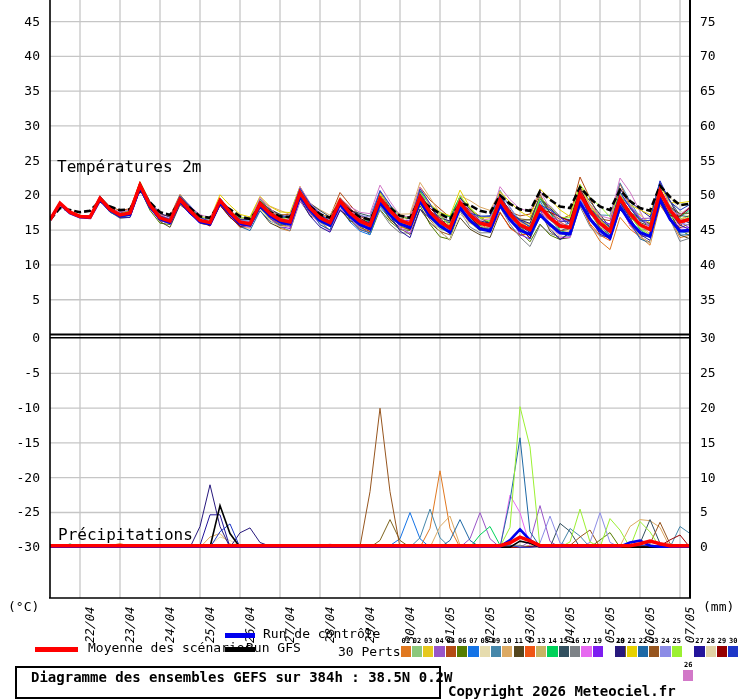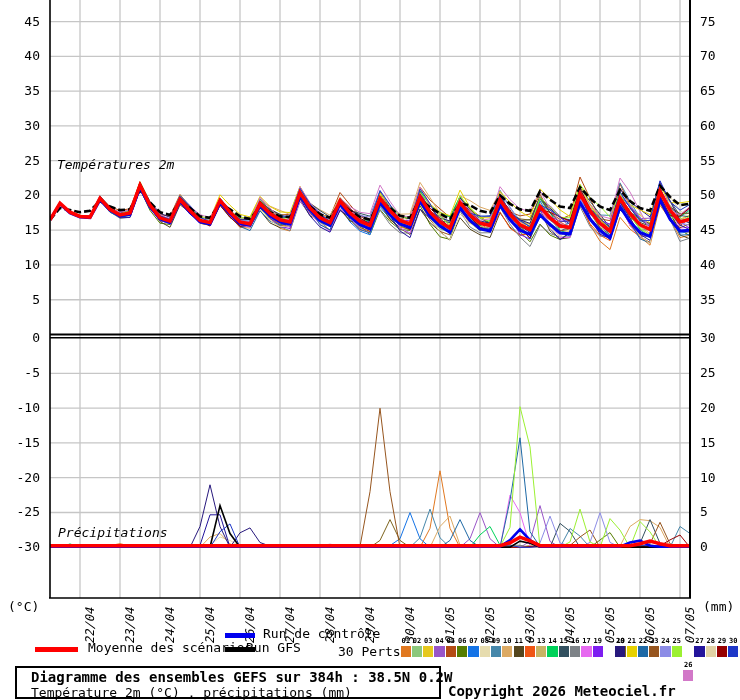--- a/index.html
+++ b/index.html
@@ -2,21 +2,21 @@
 <html><head>
 <meta charset="utf-8">
 <style>
   html,body{margin:0;padding:0;background:#fff;}
   #canvas{position:relative;width:740px;height:700px;background:#fff;overflow:hidden;
           font-family:"DejaVu Sans Mono","Liberation Mono",monospace;color:#000;}
   .abs{position:absolute;}
   .tick{font-size:13px;line-height:14px;height:14px;white-space:nowrap;}
   .tick-l{width:36px;text-align:right;}
   .tick-r{width:36px;text-align:left;}
-  .chart-label{font-size:13px;white-space:nowrap;font-style:italic;}
+  .chart-label{font-size:16px;white-space:nowrap;}
   .unit-label{font-size:13px;white-space:nowrap;}
   .date-label{font-size:12px;width:42px;height:14px;line-height:14px;white-space:nowrap;
               transform:rotate(-90deg) skewX(-14deg);transform-origin:100% 50%;font-style:normal;}
   .legend-swatch{height:5px;}
   .legend-text{font-size:13px;white-space:nowrap;}
   .pert-num{font-size:7px;font-weight:bold;text-align:center;line-height:8px;}
   .pert-sq{height:11px;}
   .footer-box{border:2px solid #000;background:#fff;}
   .footer-title{font-size:14px;font-weight:bold;white-space:nowrap;}
   .footer-sub{font-size:13px;white-space:nowrap;}
@@ -324,16 +324,15 @@
       </div>
       <div style="position: absolute; left: 327.7px; top: 0px; width: 11.3px; height: 22px;">
         <div class="pert-num">30</div>
         <div class="pert-sq" style="margin: 1px 0.5px 0px; background: rgb(30, 55, 200);"></div>
       </div>
     </div>
 
 
   <div class="abs footer-box" style="left:15px;top:666px;width:422px;height:29px;">
     <div class="footer-title" style="margin:1px 0 0 14px;">Diagramme des ensembles GEFS sur 384h : 38.5N 0.2W</div>
-    <div class="footer-sub" style="margin:0 0 0 14px;">Température 2m (°C) , précipitations (mm)</div>
   </div>
   <div class="abs copyright" style="left:448px;top:683px;">Copyright 2026 Meteociel.fr</div>
 </div>
 
 </body></html>

